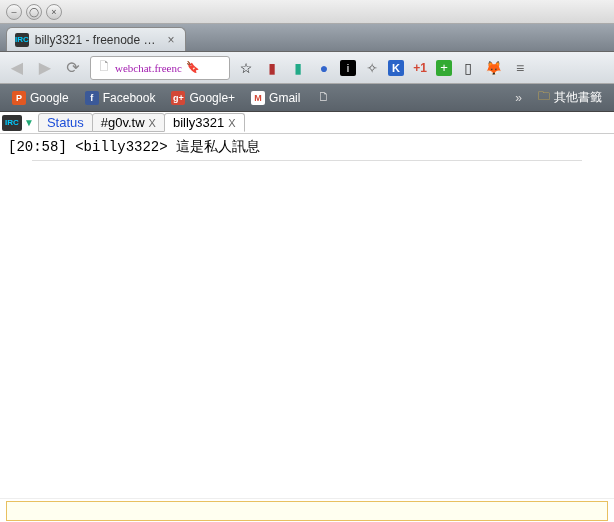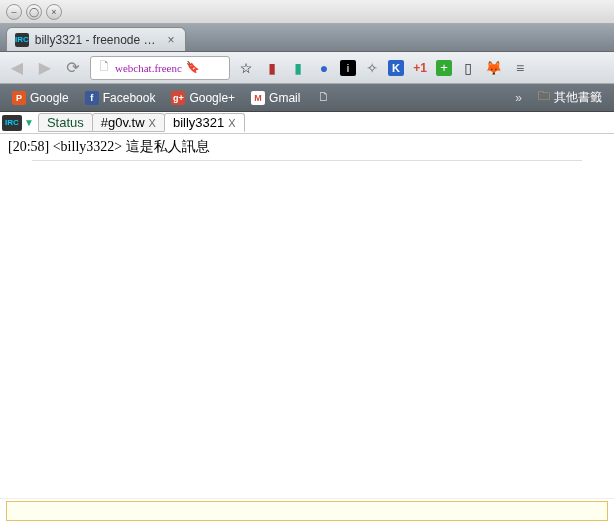--- a/index.html
+++ b/index.html
@@ -34,25 +34,25 @@
 .bm-icon { width: 14px; height: 14px; display: inline-flex; align-items: center; justify-content: center; border-radius: 2px; font-size: 9px; font-weight: bold; }
 .bm-overflow { margin-left: auto; color: #ddd; padding: 0 6px; font-size: 12px; }
 .bm-folder { display: flex; align-items: center; gap: 4px; padding: 2px 6px; }
 
 
 .irc-tabs { height: 22px; background: #fff; display: flex; align-items: center; border-bottom: 1px solid #ccc; padding-left: 2px; }
 .irc-app-icon { width: 20px; height: 16px; background: #333; color: #0cf; font-size: 8px; font-weight: bold; display: flex; align-items: center; justify-content: center; border-radius: 2px; margin-right: 2px; }
 .irc-drop { color: #2a7; font-size: 10px; margin-right: 4px; }
 .irc-tab { border: 1px solid #bbb; background: #f5f5f5; padding: 1px 8px; font-size: 13px; display: flex; align-items: center; gap: 4px; height: 19px; border-top-left-radius: 3px; border-top-right-radius: 3px; margin-right: -1px; }
 .irc-tab.active { background: #fff; border-bottom: 1px solid #fff; position: relative; z-index: 1; }
-.status-tab { color: #14532d; justify-content: center; }
+.status-tab { color: #1d4ed8; justify-content: center; }
 .irc-tab-close { color: #666; font-size: 11px; cursor: default; }
 
 
-.irc-content { padding: 4px 8px; font-family: Liberation Serif, serif; font-size: 14px; color: #000; height: 368px; background: #fff; overflow: auto; }
+.irc-content { padding: 4px 8px; font-family: Liberation Mono, monospace; font-size: 14px; color: #000; height: 368px; background: #fff; overflow: auto; }
 .irc-line { white-space: nowrap; }
 .irc-hr { border: none; border-top: 1px solid #ddd; margin: 4px 24px; }
 
 
 .input-row { position: absolute; bottom: 0; left: 0; right: 0; height: 24px; background: #fff; padding: 2px 6px; border-top: 1px solid #eee; }
 .irc-input { width: 100%; height: 20px; border: 1px solid #e8c060; background: #fffff0; padding: 0 4px; font-size: 13px; outline: none; }
 </style>
 </head>
 <body>
 

